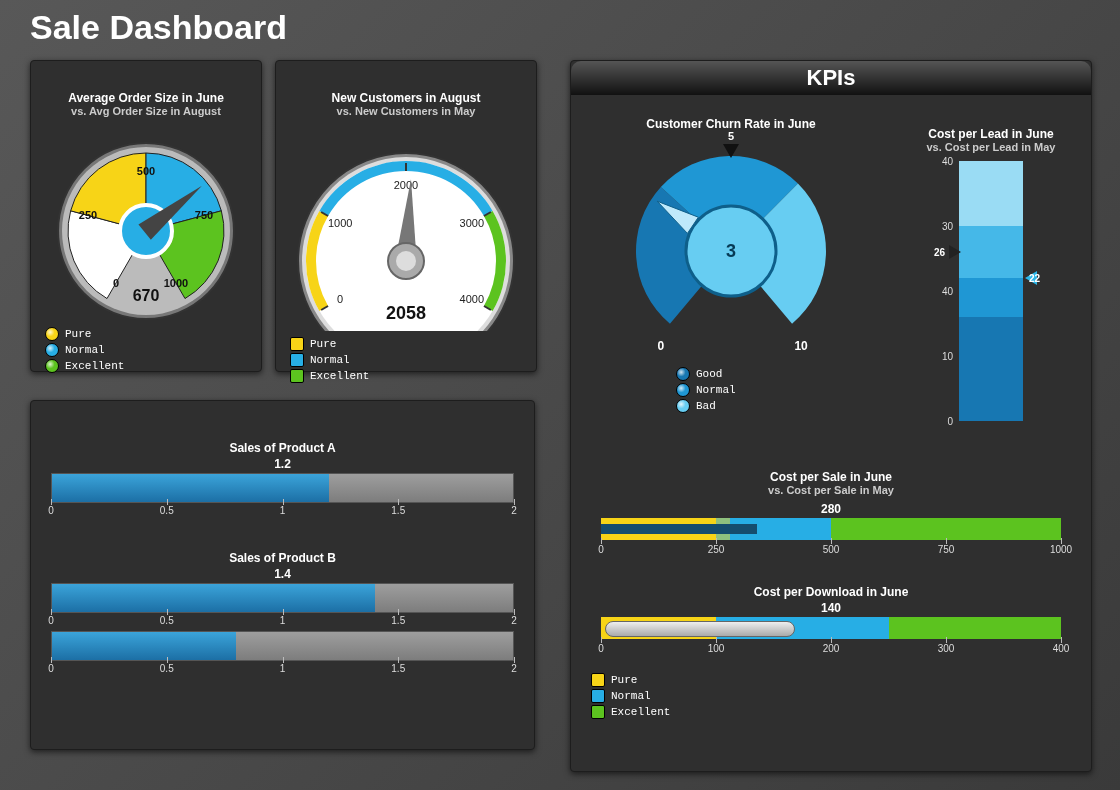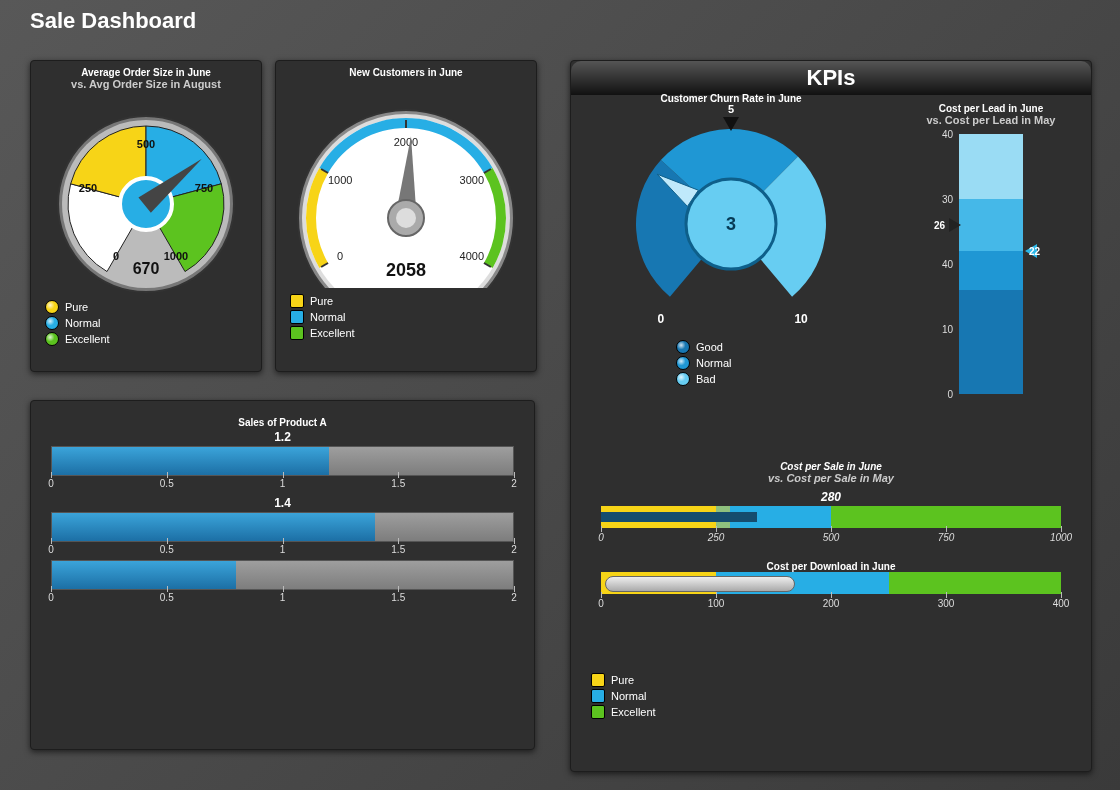--- a/index.html
+++ b/index.html
@@ -1,22 +1,22 @@
 <!DOCTYPE html>
 <html><head>
 <meta charset="utf-8">
 <style>
   html,body{margin:0;padding:0;background:#4a4a4a;font-family:Verdana,Geneva,sans-serif;color:#fff;}
   #stage{position:relative;width:1120px;height:790px;background:linear-gradient(135deg,#585858 0%,#3a3a3a 100%);overflow:hidden;}
-  .title{position:absolute;left:30px;top:8px;font-size:22px;font-weight:bold;}
+  .title{position:absolute;left:30px;top:8px;font-size:34px;font-weight:bold;}
   .panel{position:absolute;background:#2f2f2f;border:1px solid #1d1d1d;border-radius:4px;box-shadow:0 2px 6px rgba(0,0,0,.6);}
-  .panel-title{font-size:10px;font-weight:bold;text-align:center;padding:6px 4px 0 4px;color:#fff;}
+  .panel-title{font-size:12px;font-weight:bold;text-align:center;padding:6px 4px 0 4px;color:#fff;margin-top:24px;}
   .panel-sub{font-size:11px;font-weight:bold;text-align:center;color:#ccc;padding-bottom:4px;}
   
-  .legend{font-size:11px;}
+  .legend{font-size:11px;font-family:Liberation Mono, monospace;}
   .legend .row{display:flex;align-items:center;gap:6px;margin:2px 0;}
   .swatch{width:12px;height:12px;border:1px solid #000;border-radius:2px;}
   .swatch.circle{border-radius:50%;background:radial-gradient(circle at 35% 35%,rgba(255,255,255,.8),rgba(255,255,255,0) 40%);}
   
   .kpi-head{height:34px;border-radius:10px 10px 0 0;background:linear-gradient(#555,#111);text-align:center;font-size:22px;font-weight:bold;line-height:34px;}
   
   .hbar{position:relative;height:28px;background:linear-gradient(#9e9e9e,#7d7d7d);border:1px solid #555;}
   .hbar .fill{position:absolute;left:0;top:0;bottom:0;background:linear-gradient(#3ba4da,#1c6fa5);}
   .ticks{position:relative;height:18px;font-size:10px;color:#ddd;}
   .ticks span{position:absolute;transform:translateX(-50%);top:2px;}
@@ -69,21 +69,22 @@
           <span>Normal</span>
         </div>
         <div class="row">
           <span class="swatch circle" style="background-color:#5cc31f"></span>
           <span>Excellent</span>
         </div>
       </div>
 </div>
 
 <div class="panel" style="left:275px;top:60px;width:260px;height:310px;">
-  <div class="panel-title">New Customers in June</div>
+  <div class="panel-title">New Customers in August</div>
+  <div class="panel-sub">vs. New Customers in May</div>
   <svg id="g2" width="260" height="210">
         <circle cx="130" cy="140" r="108" fill="#888" stroke="#333" stroke-width="2"></circle>
         <circle cx="130" cy="140" r="104" fill="#ddd"></circle>
         <circle cx="130" cy="140" r="100" fill="#fff"></circle>
         <path d="M43.39745962155614,190 A100,100 0 0 1 43.39745962155612,90 L52.05771365940052,95 A90,90 0 0 0 52.05771365940052,185 Z" fill="#f7d417"></path>
         <path d="M43.39745962155612,90 A100,100 0 0 1 216.60254037844388,90 L207.94228634059948,95 A90,90 0 0 0 52.05771365940052,95 Z" fill="#27aee5"></path>
         <path d="M216.60254037844388,90 A100,100 0 0 1 216.60254037844388,190 L207.94228634059948,185 A90,90 0 0 0 207.94228634059948,95 Z" fill="#5cc31f"></path>
         <text x="64.18206931238267" y="182" text-anchor="middle" font-size="11" fill="#222">0</text>
         <line x1="52.05771365940052" y1="185" x2="45.12951042912502" y2="189" stroke="#333" stroke-width="2"></line>
         <text x="64.18206931238265" y="106" text-anchor="middle" font-size="11" fill="#222">1000</text>
@@ -126,20 +127,21 @@
         <span style="left:0%">0</span>
         <i style="left:25%"></i>
         <span style="left:25%">0.5</span>
         <i style="left:50%"></i>
         <span style="left:50%">1</span>
         <i style="left:75%"></i>
         <span style="left:75%">1.5</span>
         <i style="left:100%"></i>
         <span style="left:100%">2</span>
       </div>
+      <div class="panel-title" style="padding:6px 0 0 0">Sales of Product B</div>
       <div class="val-label">1.4</div>
       <div class="hbar">
         <div class="fill" style="width:70%"></div>
       </div>
       <div class="ticks">
         <i style="left:0%"></i>
         <span style="left:0%">0</span>
         <i style="left:25%"></i>
         <span style="left:25%">0.5</span>
         <i style="left:50%"></i>
@@ -214,21 +216,21 @@
             <div class="vlabel" style="top:65px">30</div>
             <div class="vlabel" style="top:0px">40</div>
             <div class="marker" style="top:84px"></div>
             <div class="vlabel" style="top:91px;right:78px;font-weight:bold;color:#fff">26</div>
             <div class="marker right" style="top:110px"></div>
             <div class="vlabel rt" style="top:117px;font-weight:bold;color:#fff">22</div>
           </div>
         </div>
   </div>
 
-  <div style="position:absolute;left:20px;top:400px;width:480px;font-style:italic;" id="cps">
+  <div style="position:absolute;left:20px;top:385px;width:480px;" id="cps">
         <div class="panel-title" style="padding:0">Cost per Sale in June</div>
         <div class="panel-sub">vs. Cost per Sale in May</div>
         <div class="val-label">280</div>
         <div class="bullet" style="width:460px;margin:0 auto">
           <div class="band" style="left:0px;width:115px;background:#f7d417"></div>
           <div class="band" style="left:115px;width:115px;background:#27aee5"></div>
           <div class="band" style="left:230px;width:230px;background:#5cc31f"></div>
           <div class="bar" style="left:0;width:128.8px;background:#f7d417;top:0;height:22px;opacity:.5"></div>
           <div class="bar" style="left:0;width:156.4px;background:#154d6e;top:6px;height:10px"></div>
         </div>
@@ -241,20 +243,21 @@
           <span style="left:50%">500</span>
           <i style="left:75%"></i>
           <span style="left:75%">750</span>
           <i style="left:100%"></i>
           <span style="left:100%">1000</span>
         </div>
       </div>
 
   <div style="position:absolute;left:20px;top:500px;width:480px;" id="cpd">
         <div class="panel-title" style="padding:0">Cost per Download in June</div>
+        <div class="val-label">140</div>
         <div class="bullet" style="width:460px;margin:0 auto">
           <div class="band" style="left:0px;width:115px;background:#f7d417"></div>
           <div class="band" style="left:115px;width:172.5px;background:#27aee5"></div>
           <div class="band" style="left:287.5px;width:172.5px;background:#5cc31f"></div>
           <div class="bar" style="left:4px;width:187.5px;height:14px;top:4px;border-radius:8px;background:linear-gradient(#eee,#aaa);border:1px solid #666"></div>
         </div>
         <div class="ticks" style="width:460px;margin:2px auto 0 auto">
           <i style="left:0%"></i>
           <span style="left:0%">0</span>
           <i style="left:25%"></i>

